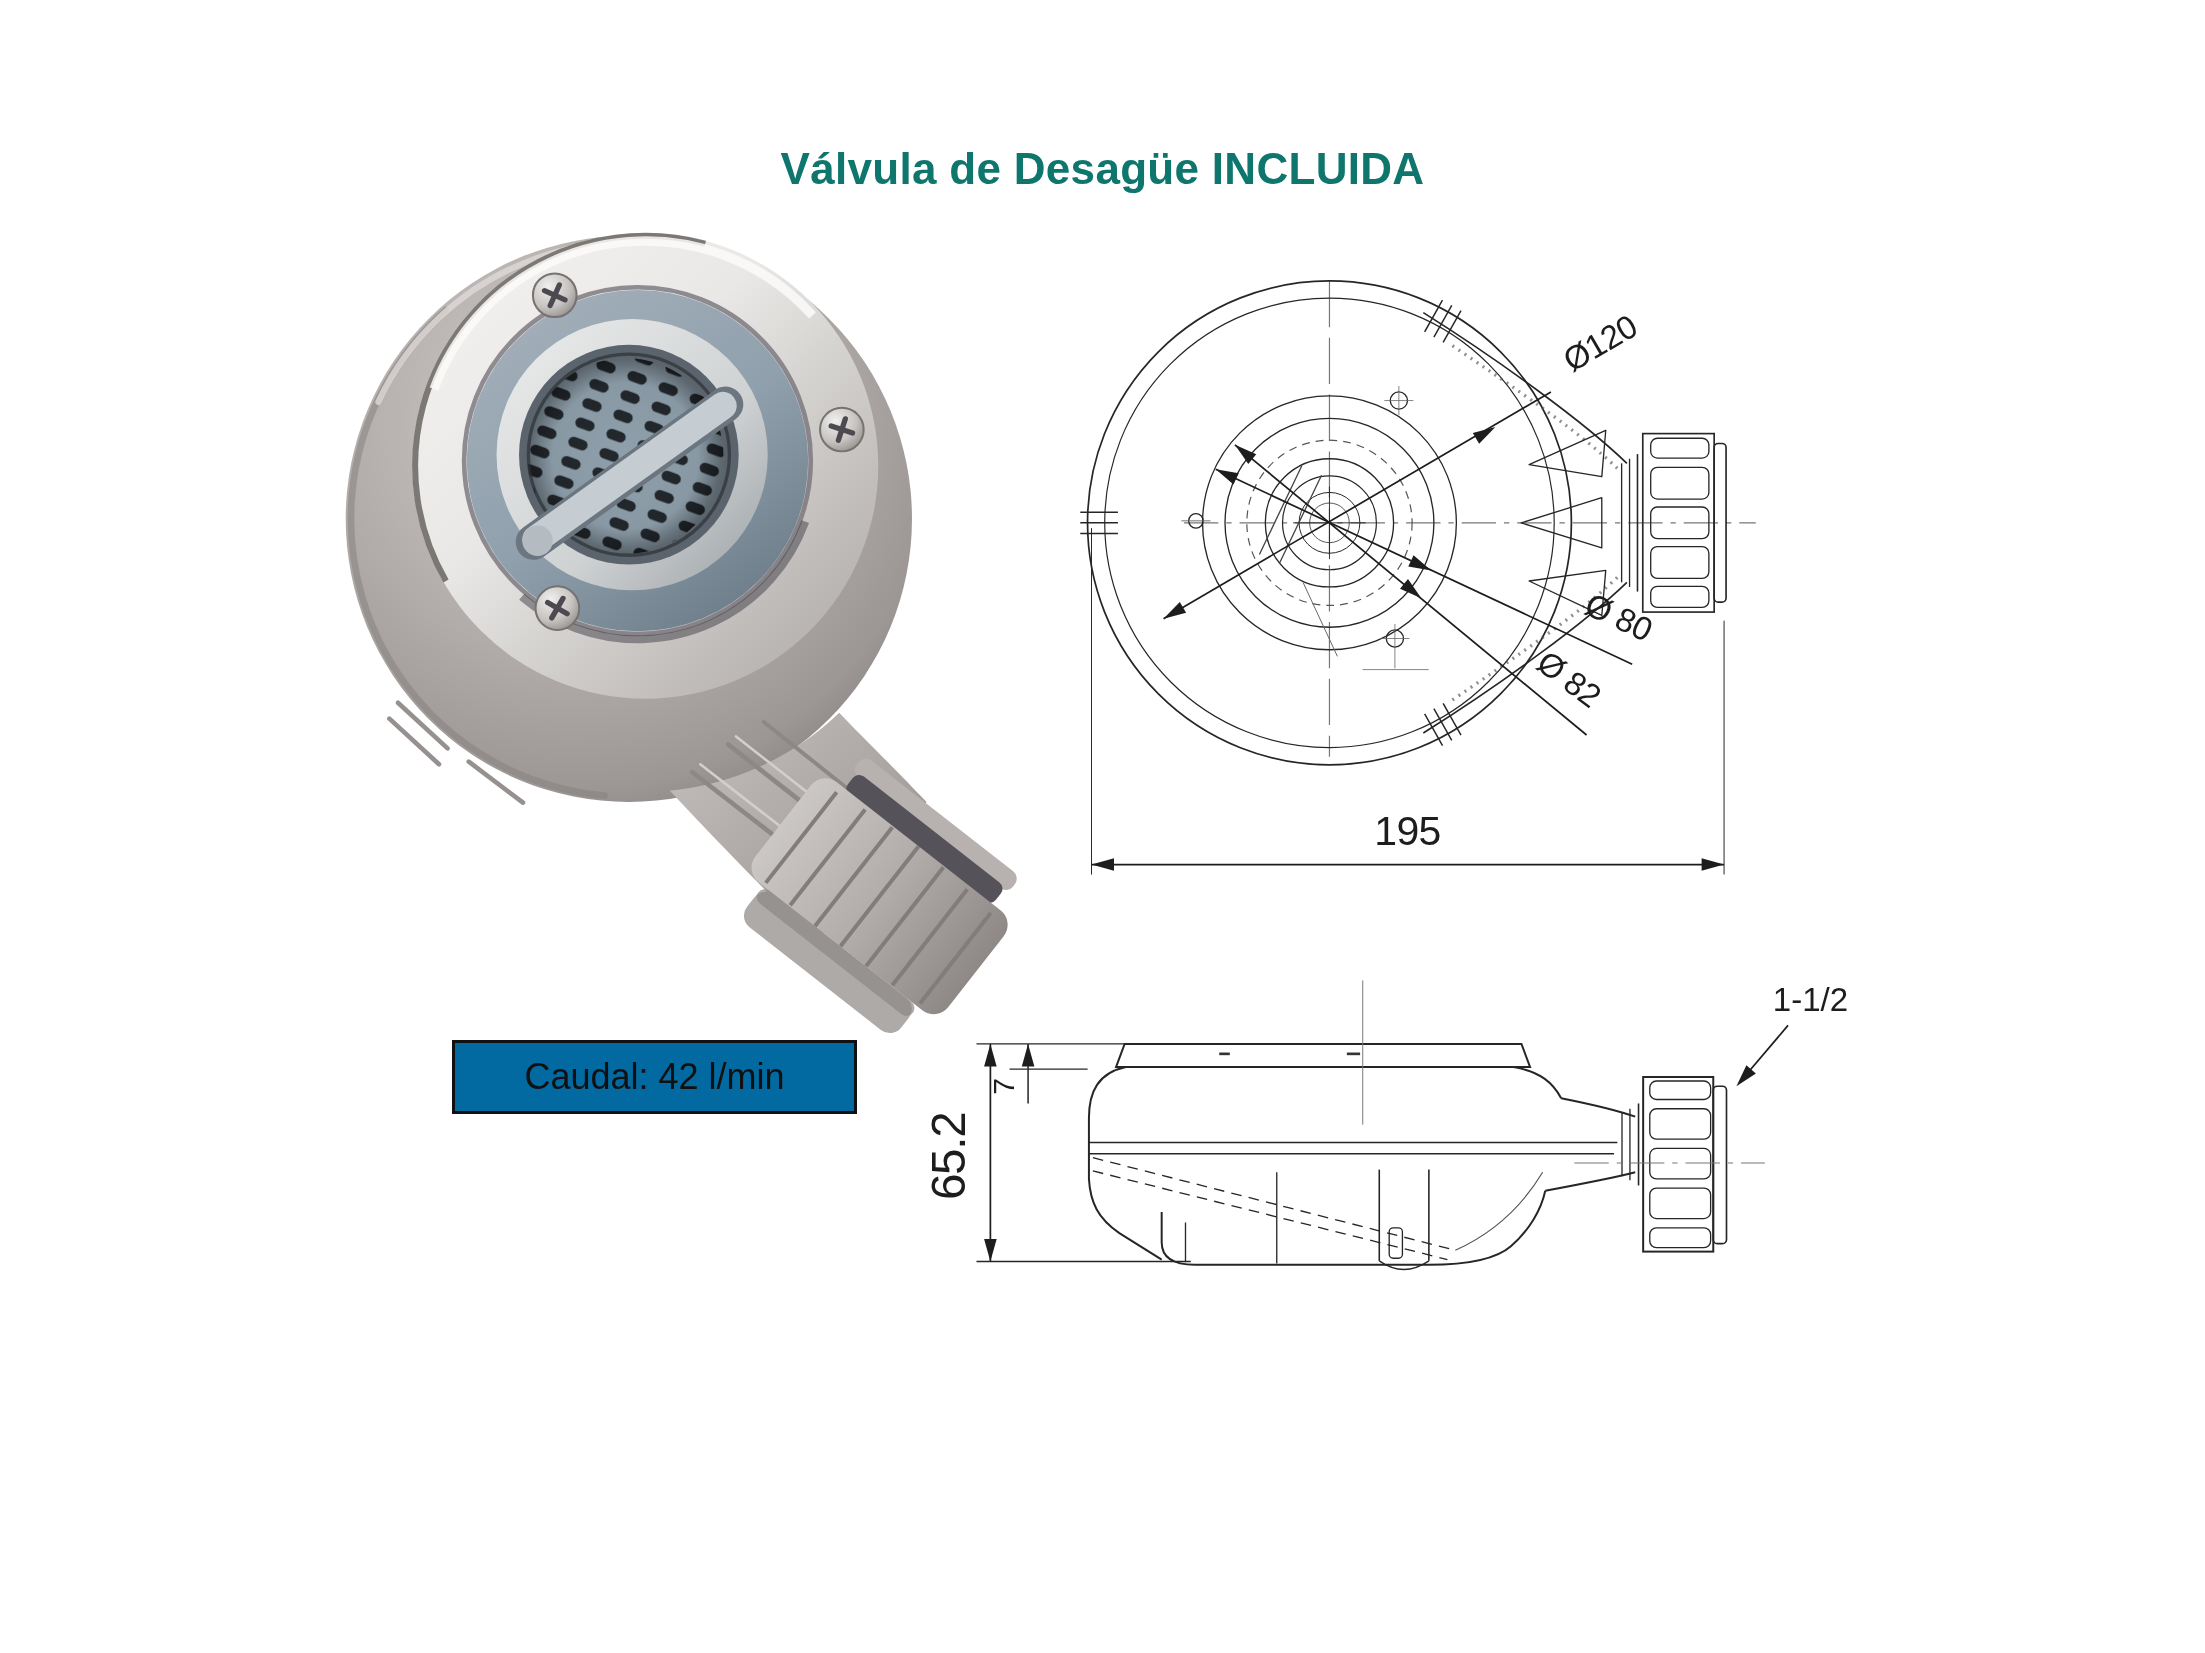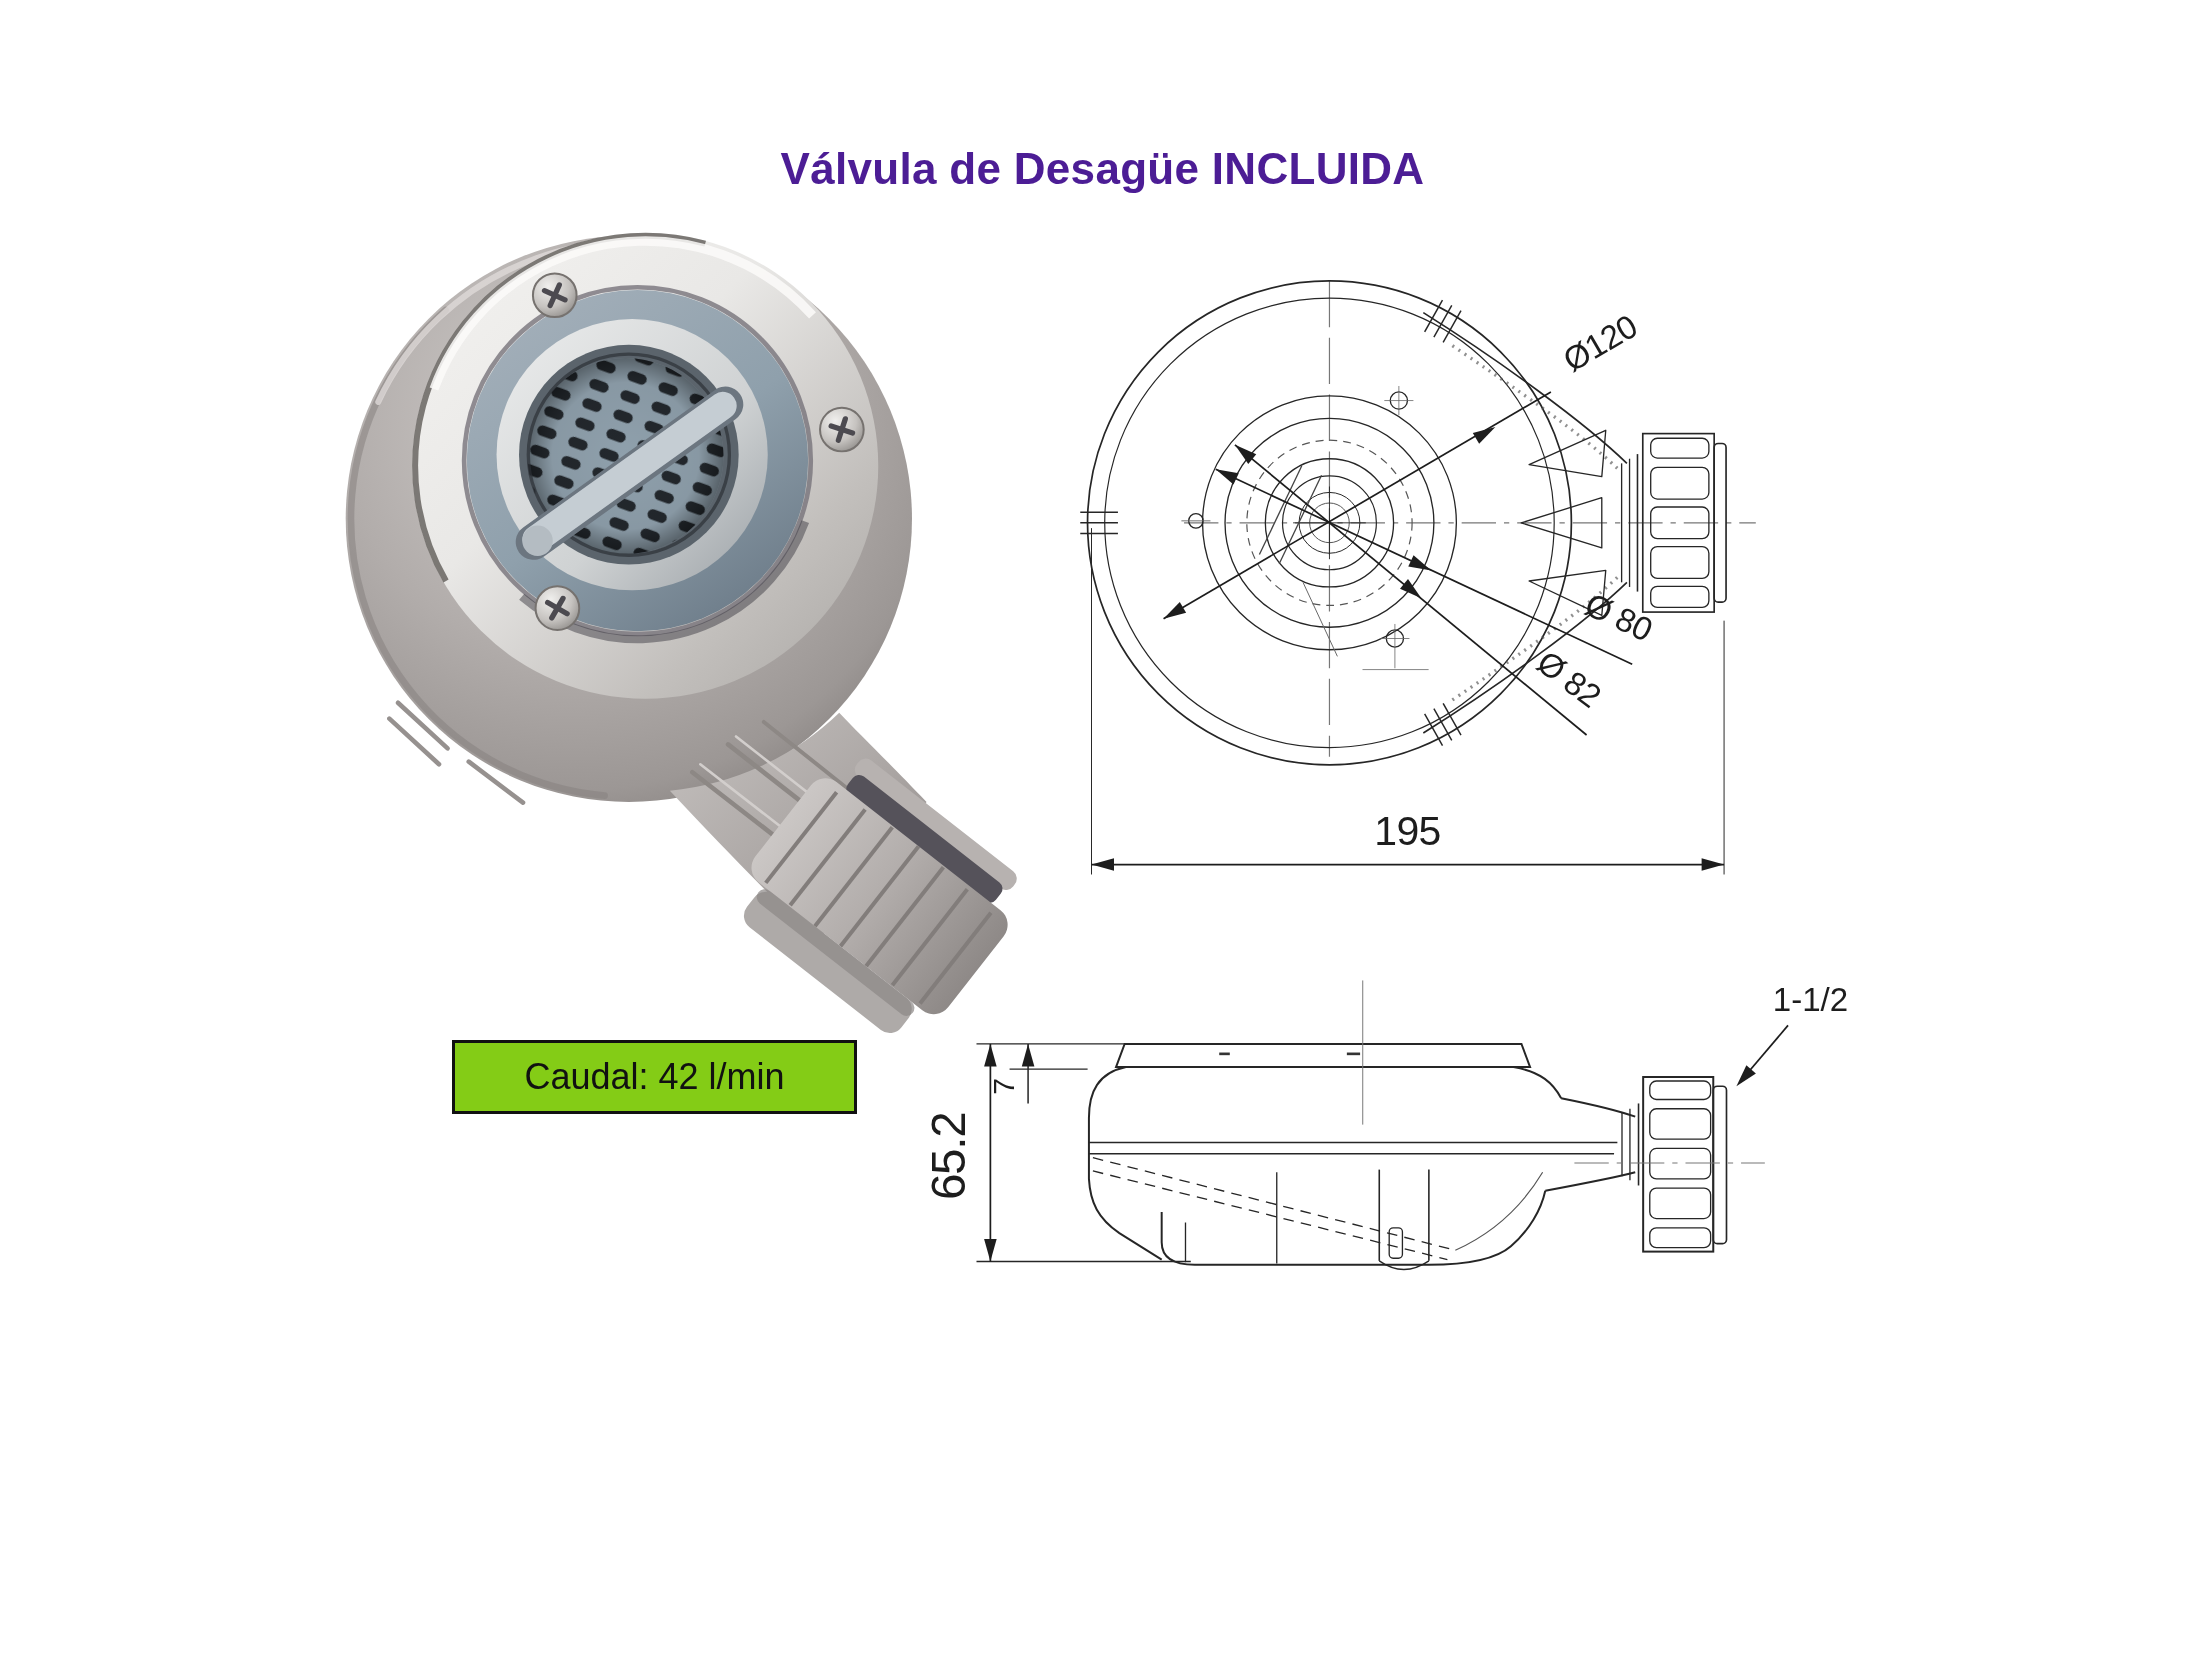--- a/index.html
+++ b/index.html
@@ -1,24 +1,24 @@
 <!DOCTYPE html>
 <html style="font-size:10.6px"><head>
 <meta charset="utf-8">
 <style>
   html,body{margin:0;padding:0;background:#ffffff;}
   body{width:2205px;height:1654px;position:relative;font-family:"Liberation Sans",sans-serif;overflow:hidden;}
   .page{position:absolute;inset:0;background:#ffffff;}
   .title{position:absolute;left:0;top:144px;width:2205px;text-align:center;
-         font-size:44px;font-weight:700;letter-spacing:0.3px;color:#4c1d95;}
+         font-size:44px;font-weight:700;letter-spacing:0.3px;color:#0f766e;}
   .photo-svg{position:absolute;left:331px;top:198px;width:728px;height:860px;overflow:visible;}
   .topview-svg{position:absolute;left:1058px;top:232px;width:728px;height:661px;overflow:visible;}
   .sideview-svg{position:absolute;left:913px;top:946px;width:959px;height:430px;overflow:visible;}
   .spec-box{position:absolute;left:452px;top:1040px;width:405px;height:74px;
-            border:3.3px solid #111;box-sizing:border-box;display:flex;align-items:center;justify-content:center;background:#84cc16;}
+            border:3.3px solid #111;box-sizing:border-box;display:flex;align-items:center;justify-content:center;background:#0369a1;}
   .spec-box span{font-size:36px;color:#111;}
   .footnote{position:absolute;left:0;top:1434px;width:2205px;text-align:center;
             font-size:39px;color:#151515;}
   text{font-family:"Liberation Sans",sans-serif;fill:#1d1d1d;}
   .dimtxt{font-size:62px;letter-spacing:-1px;}
   .lbl{font-size:50px;letter-spacing:-1px;}
 </style>
 </head>
 <body>
 

